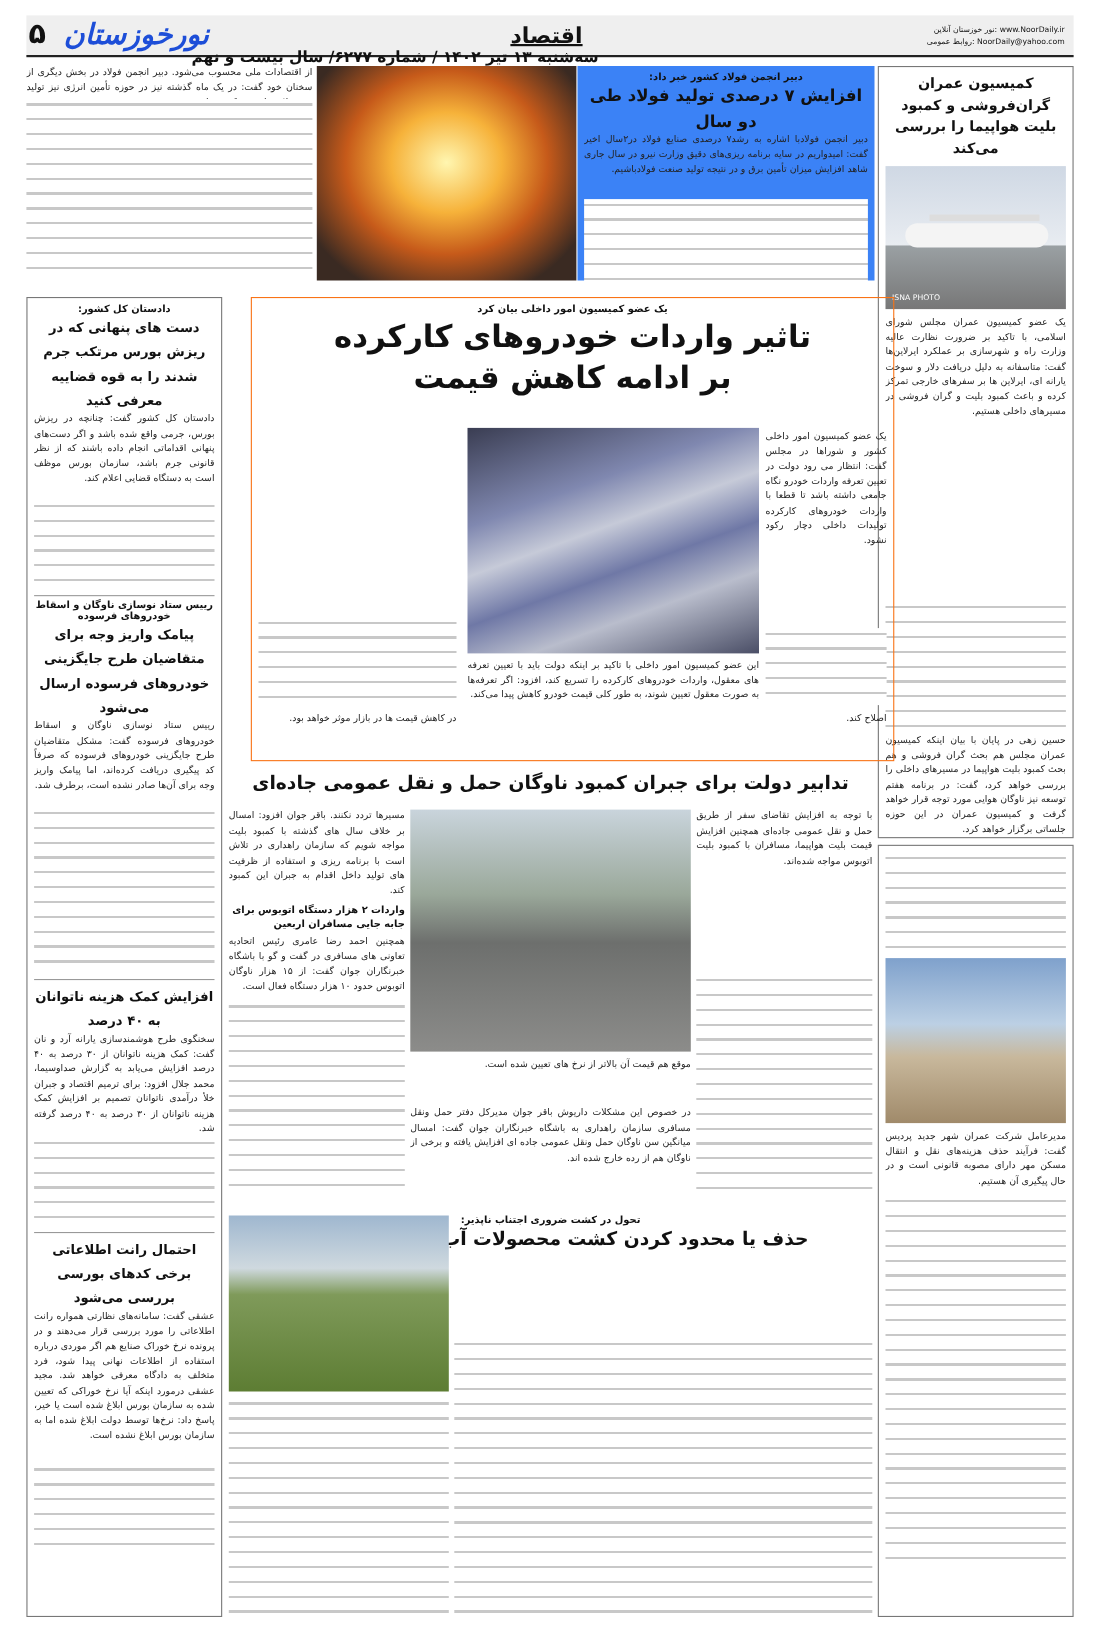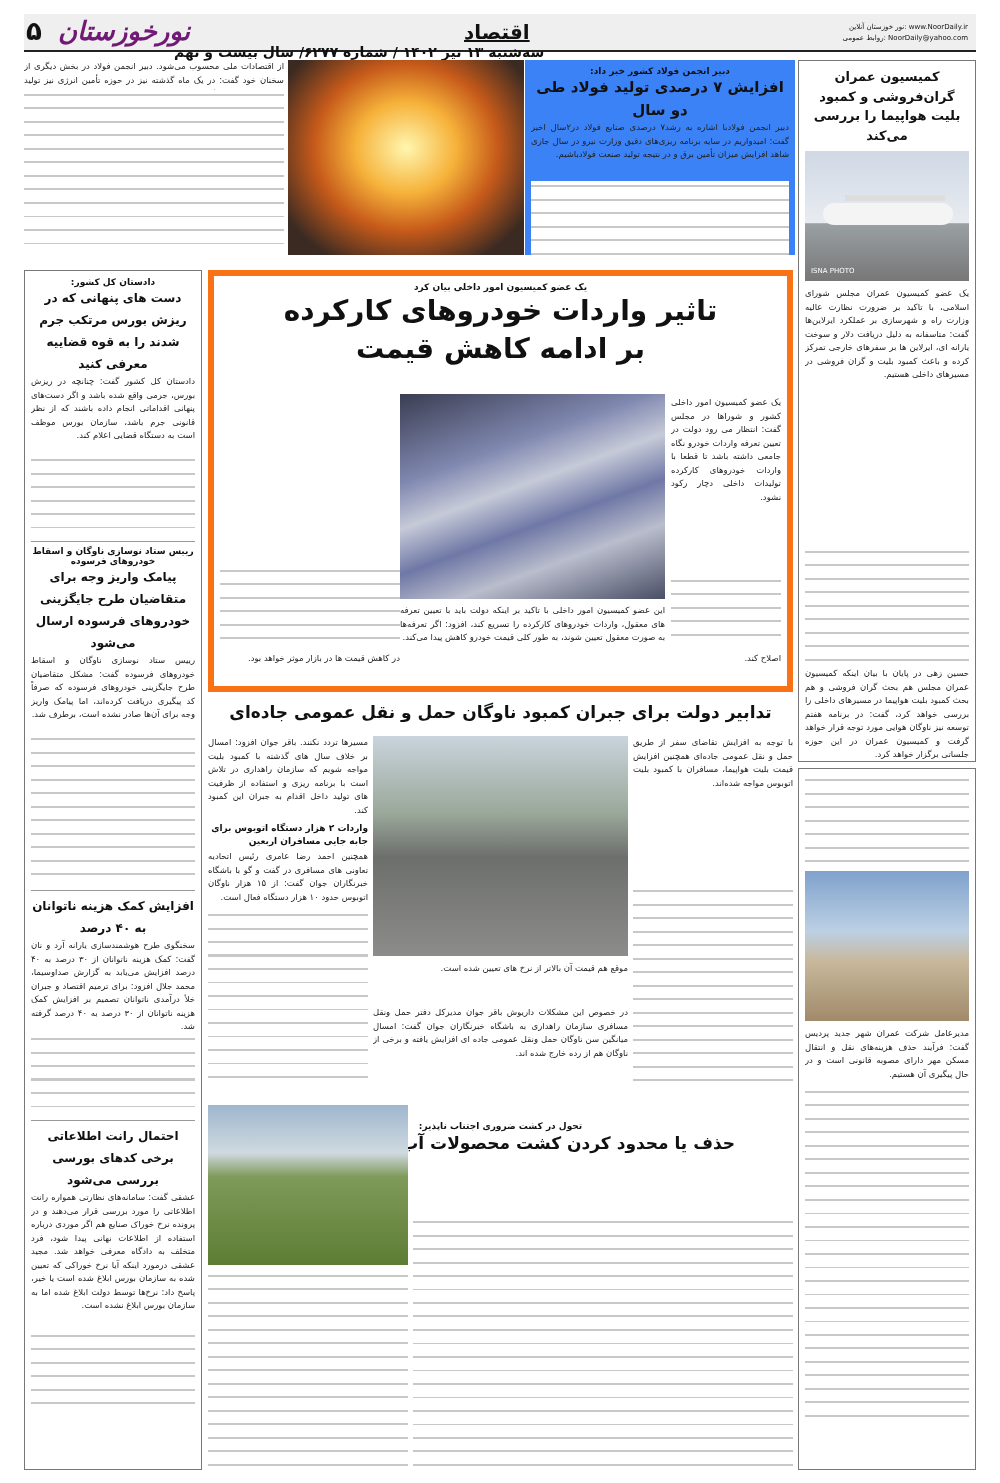--- a/index.html
+++ b/index.html
@@ -1,29 +1,29 @@
 <!DOCTYPE html>
 <html><head>
 <meta charset="utf-8">
 <style>
   * { box-sizing: border-box; margin: 0; padding: 0; }
   body { width: 1000px; height: 1483px; background: #fff; font-family: "DejaVu Sans", sans-serif; direction: rtl; position: relative; overflow: hidden; color: #111; }
   .abs { position: absolute; }
   .header { top: 14px; left: 24px; width: 952px; height: 38px; background: #efefef; border-bottom: 2px solid #222; }
-  .logo { left: 6px; top: 2px; font-family: "DejaVu Serif", serif; font-size: 26px; font-weight: bold; color: #701a75; font-style: italic; }
+  .logo { left: 6px; top: 2px; font-family: "DejaVu Serif", serif; font-size: 26px; font-weight: bold; color: #1d4ed8; font-style: italic; }
   .pagenum { left: 2px; top: 2px; font-size: 26px; font-weight: bold; color: #111; }
   .dateline { left: 150px; top: 30px; font-size: 14px; font-weight: bold; }
   .section { left: 440px; top: 6px; font-size: 20px; font-weight: bold; text-decoration: underline; }
   .contact { right: 8px; top: 8px; font-size: 7px; line-height: 11px; text-align: right; direction: ltr; }
   .box { border: 1px solid #777; }
   .col-text { font-size: 8.5px; line-height: 13.5px; text-align: justify; color: #222; overflow: hidden; }
   .kicker { font-size: 9px; font-weight: bold; text-align: center; }
   .h2 { font-weight: bold; text-align: center; line-height: 1.5; }
   .photo { overflow: hidden; }
-  .redframe { border: 6px solid #f97316; }
+  .redframe { border: 1px solid #f97316; margin-left: 20px; }
   .subhead { font-weight: bold; font-size: 9px; }
   .filler { background: repeating-linear-gradient(to bottom, #fff 0 4px, #c8c8c8 4px 6px, #fff 6px 13.5px); }
 </style>
 </head>
 <body>
 
 <div class="abs header">
   <span class="abs pagenum">۵</span>
   <span class="abs logo" style="left:34px;">نورخوزستان</span>
   <span class="abs dateline">سه‌شنبه ۱۳ تیر ۱۴۰۲ / شماره ۶۲۷۷/ سال بیست و نهم</span>
@@ -110,18 +110,18 @@
 </div>
 
 <div class="abs box" style="right:24px; top:768px; width:178px; height:702px; padding:6px;">
   <div class="filler" style="height:90px;"></div>
   <div class="photo" style="margin-top:6px; height:150px; background:linear-gradient(#7fa1cc 0%, #bcd0e4 40%, #c8b89c 60%, #a08a6a 100%);"></div>
   <div class="col-text" style="margin-top:6px; height:60px;">مدیرعامل شرکت عمران شهر جدید پردیس گفت: فرآیند حذف هزینه‌های نقل و انتقال مسکن مهر دارای مصوبه قانونی است و در حال پیگیری آن هستیم.</div>
   <div class="filler" style="height:340px;"></div>
 </div>
 
 <div class="abs" style="left:208px; top:1105px; width:585px; height:365px;">
-  <div class="kicker" style="margin-right:0;margin-top:16px;">تحول در کشت ضروری اجتناب ناپذیر:</div>
+  <div class="kicker" style="margin-right:0;">تحول در کشت ضروری اجتناب ناپذیر:</div>
   <div class="h2" style="font-size:17px;">حذف یا محدود کردن کشت محصولات آب بر شدنی است؟</div>
   <div class="abs photo" style="left:0; top:0; width:200px; height:160px; background:linear-gradient(#9fb7cf 0%, #cfd9df 30%, #7f9a5a 45%, #5d7d33 100%);"></div>
   <div class="abs filler" style="right:0; top:112px; width:380px; height:250px;"></div>
   <div class="abs filler" style="left:0; top:166px; width:200px; height:196px;"></div>
 </div>
 
 </body></html>

